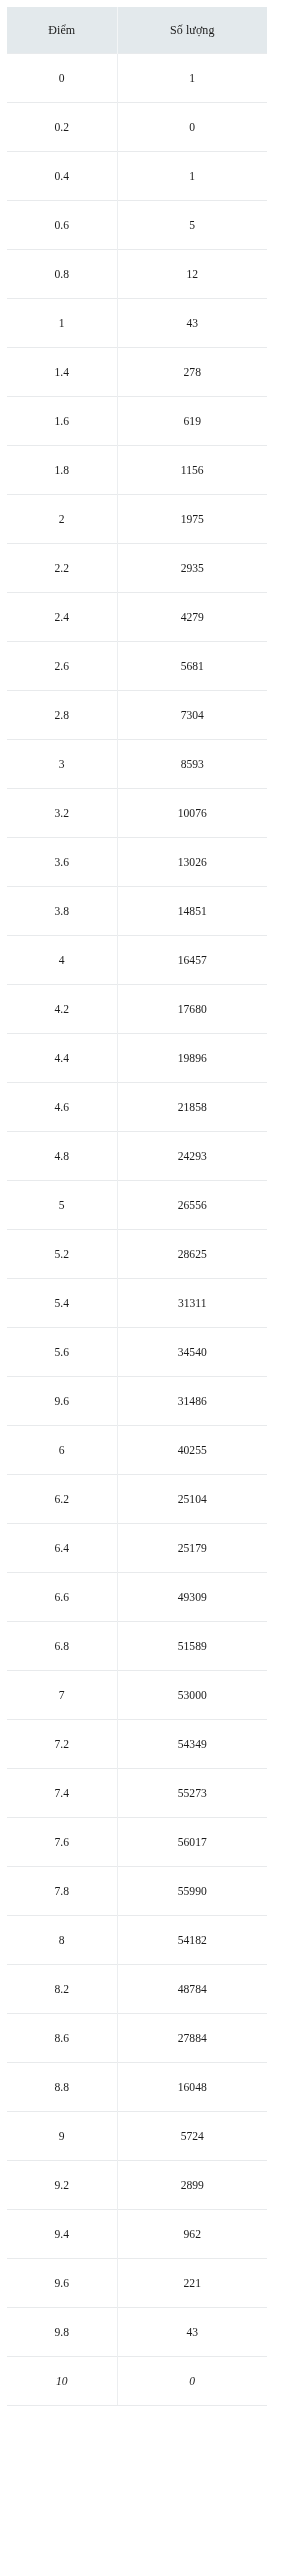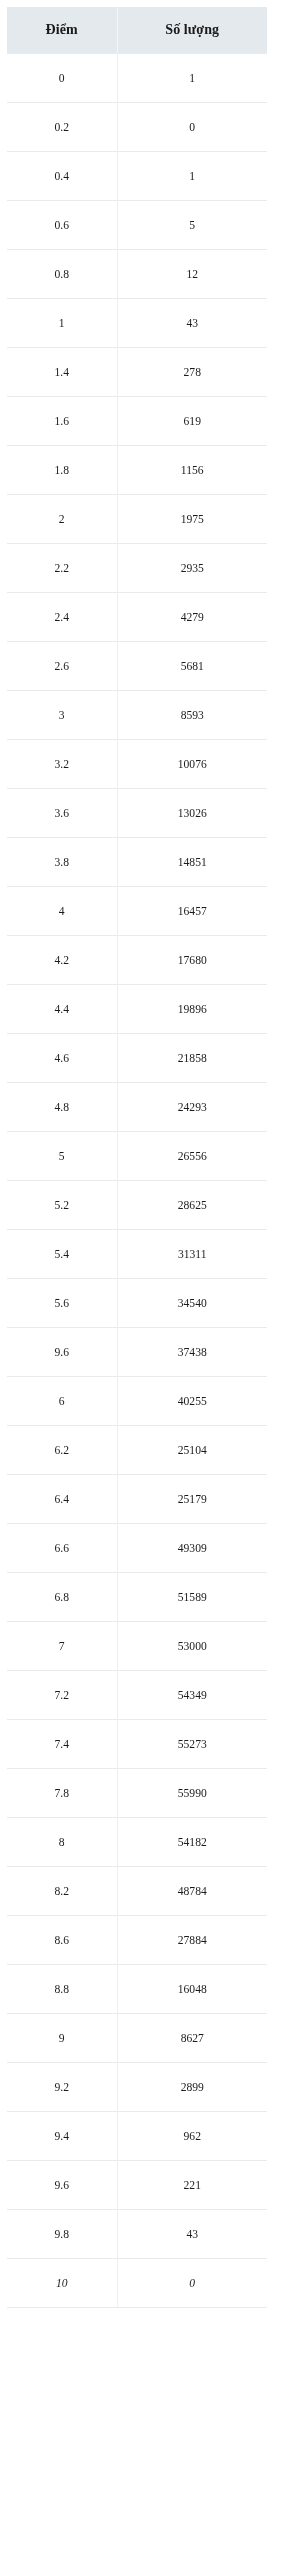--- a/index.html
+++ b/index.html
@@ -32,22 +32,22 @@
     table-layout: fixed;
     width: 259px;
     background: #ffffff;
   }
   table.freq-table col.col-score { width: 111px; }
   table.freq-table col.col-count { width: 149px; }
 
   thead th {
     background: #e3e9ec;
     color: #1a1a1a;
-    font-weight: bold;
-    font-size: 14px;
+    font-weight: normal;
+    font-size: 12px;
     height: 46px;
     line-height: 46px;
     padding: 0;
     text-align: center;
     vertical-align: middle;
     border: none;
     border-right: 0.9px solid #f3f5f6;
     letter-spacing: 0.1px;
   }
   thead th:last-child { border-right: none; }
@@ -130,20 +130,24 @@
           </tr>
           <tr>
             <td>2.4</td>
             <td>4279</td>
           </tr>
           <tr>
             <td>2.6</td>
             <td>5681</td>
           </tr>
           <tr>
+            <td>2.8</td>
+            <td>7304</td>
+          </tr>
+          <tr>
             <td>3</td>
             <td>8593</td>
           </tr>
           <tr>
             <td>3.2</td>
             <td>10076</td>
           </tr>
           <tr>
             <td>3.6</td>
             <td>13026</td>
@@ -183,21 +187,21 @@
           <tr>
             <td>5.4</td>
             <td>31311</td>
           </tr>
           <tr>
             <td>5.6</td>
             <td>34540</td>
           </tr>
           <tr>
             <td>9.6</td>
-            <td>37438</td>
+            <td>31486</td>
           </tr>
           <tr>
             <td>6</td>
             <td>40255</td>
           </tr>
           <tr>
             <td>6.2</td>
             <td>25104</td>
           </tr>
           <tr>
@@ -218,20 +222,24 @@
           </tr>
           <tr>
             <td>7.2</td>
             <td>54349</td>
           </tr>
           <tr>
             <td>7.4</td>
             <td>55273</td>
           </tr>
           <tr>
+            <td>7.6</td>
+            <td>56017</td>
+          </tr>
+          <tr>
             <td>7.8</td>
             <td>55990</td>
           </tr>
           <tr>
             <td>8</td>
             <td>54182</td>
           </tr>
           <tr>
             <td>8.2</td>
             <td>48784</td>
@@ -239,21 +247,21 @@
           <tr>
             <td>8.6</td>
             <td>27884</td>
           </tr>
           <tr>
             <td>8.8</td>
             <td>16048</td>
           </tr>
           <tr>
             <td>9</td>
-            <td>8627</td>
+            <td>5724</td>
           </tr>
           <tr>
             <td>9.2</td>
             <td>2899</td>
           </tr>
           <tr>
             <td>9.4</td>
             <td>962</td>
           </tr>
           <tr>

